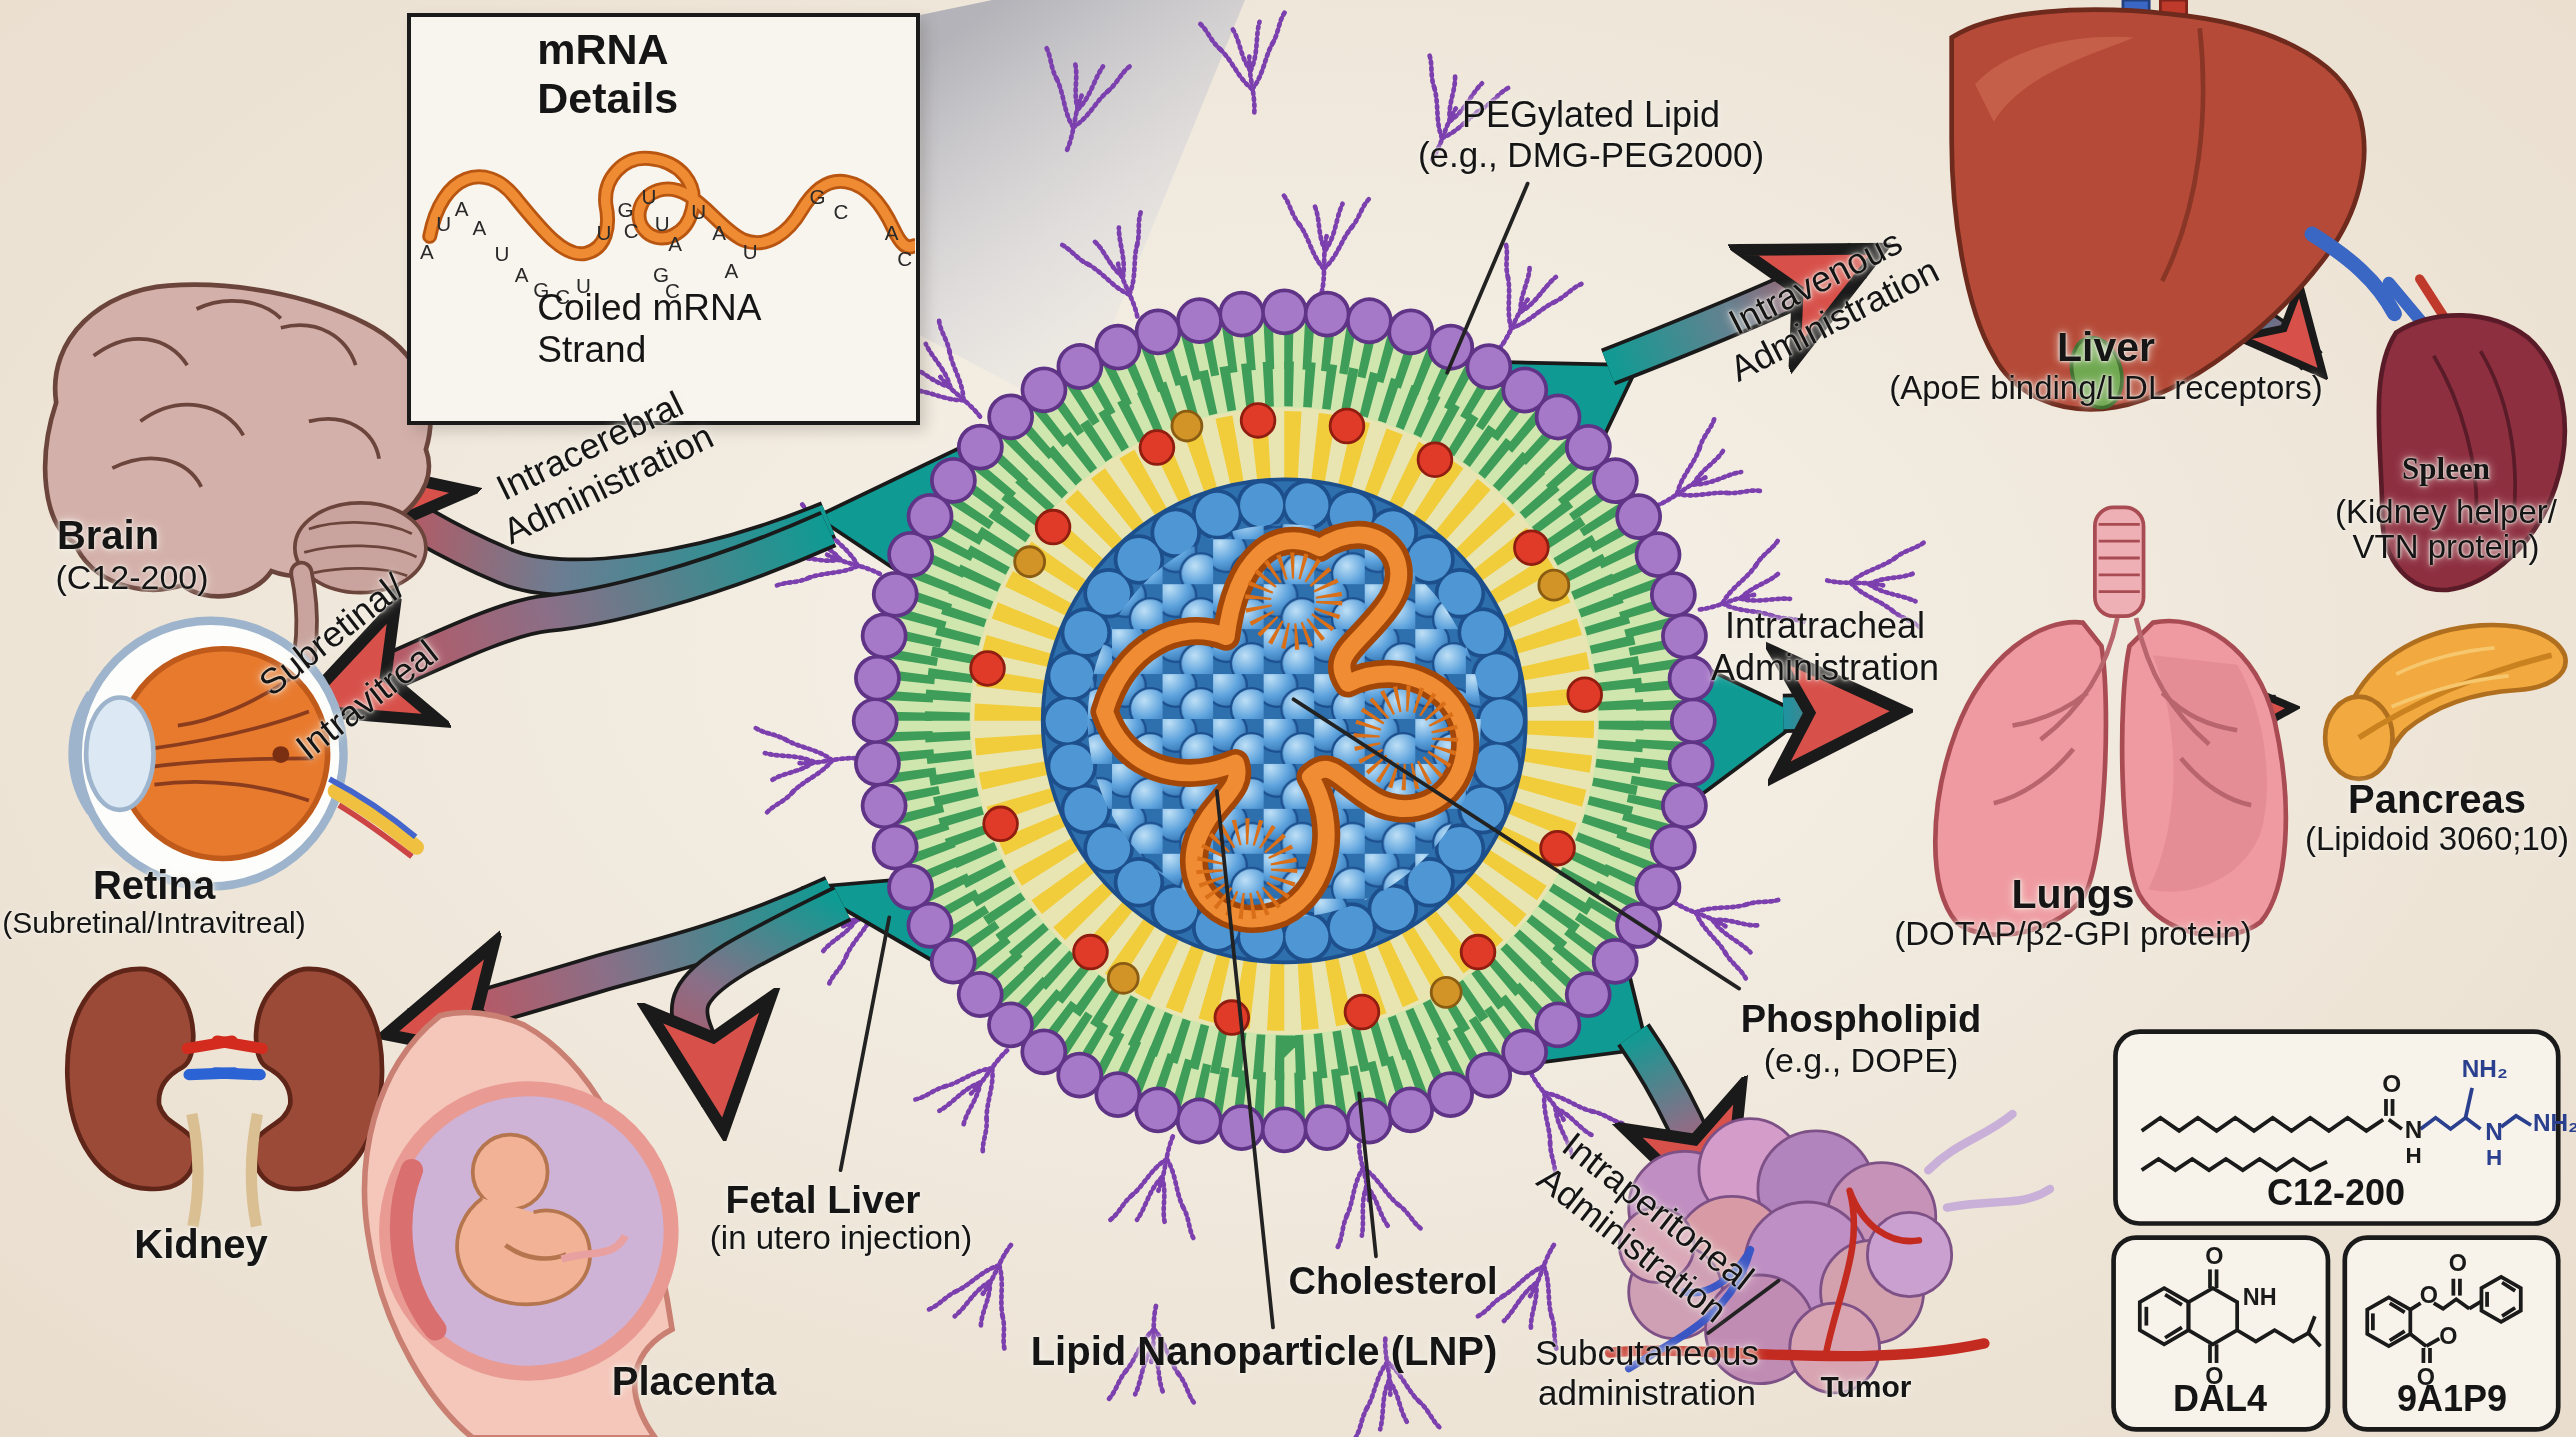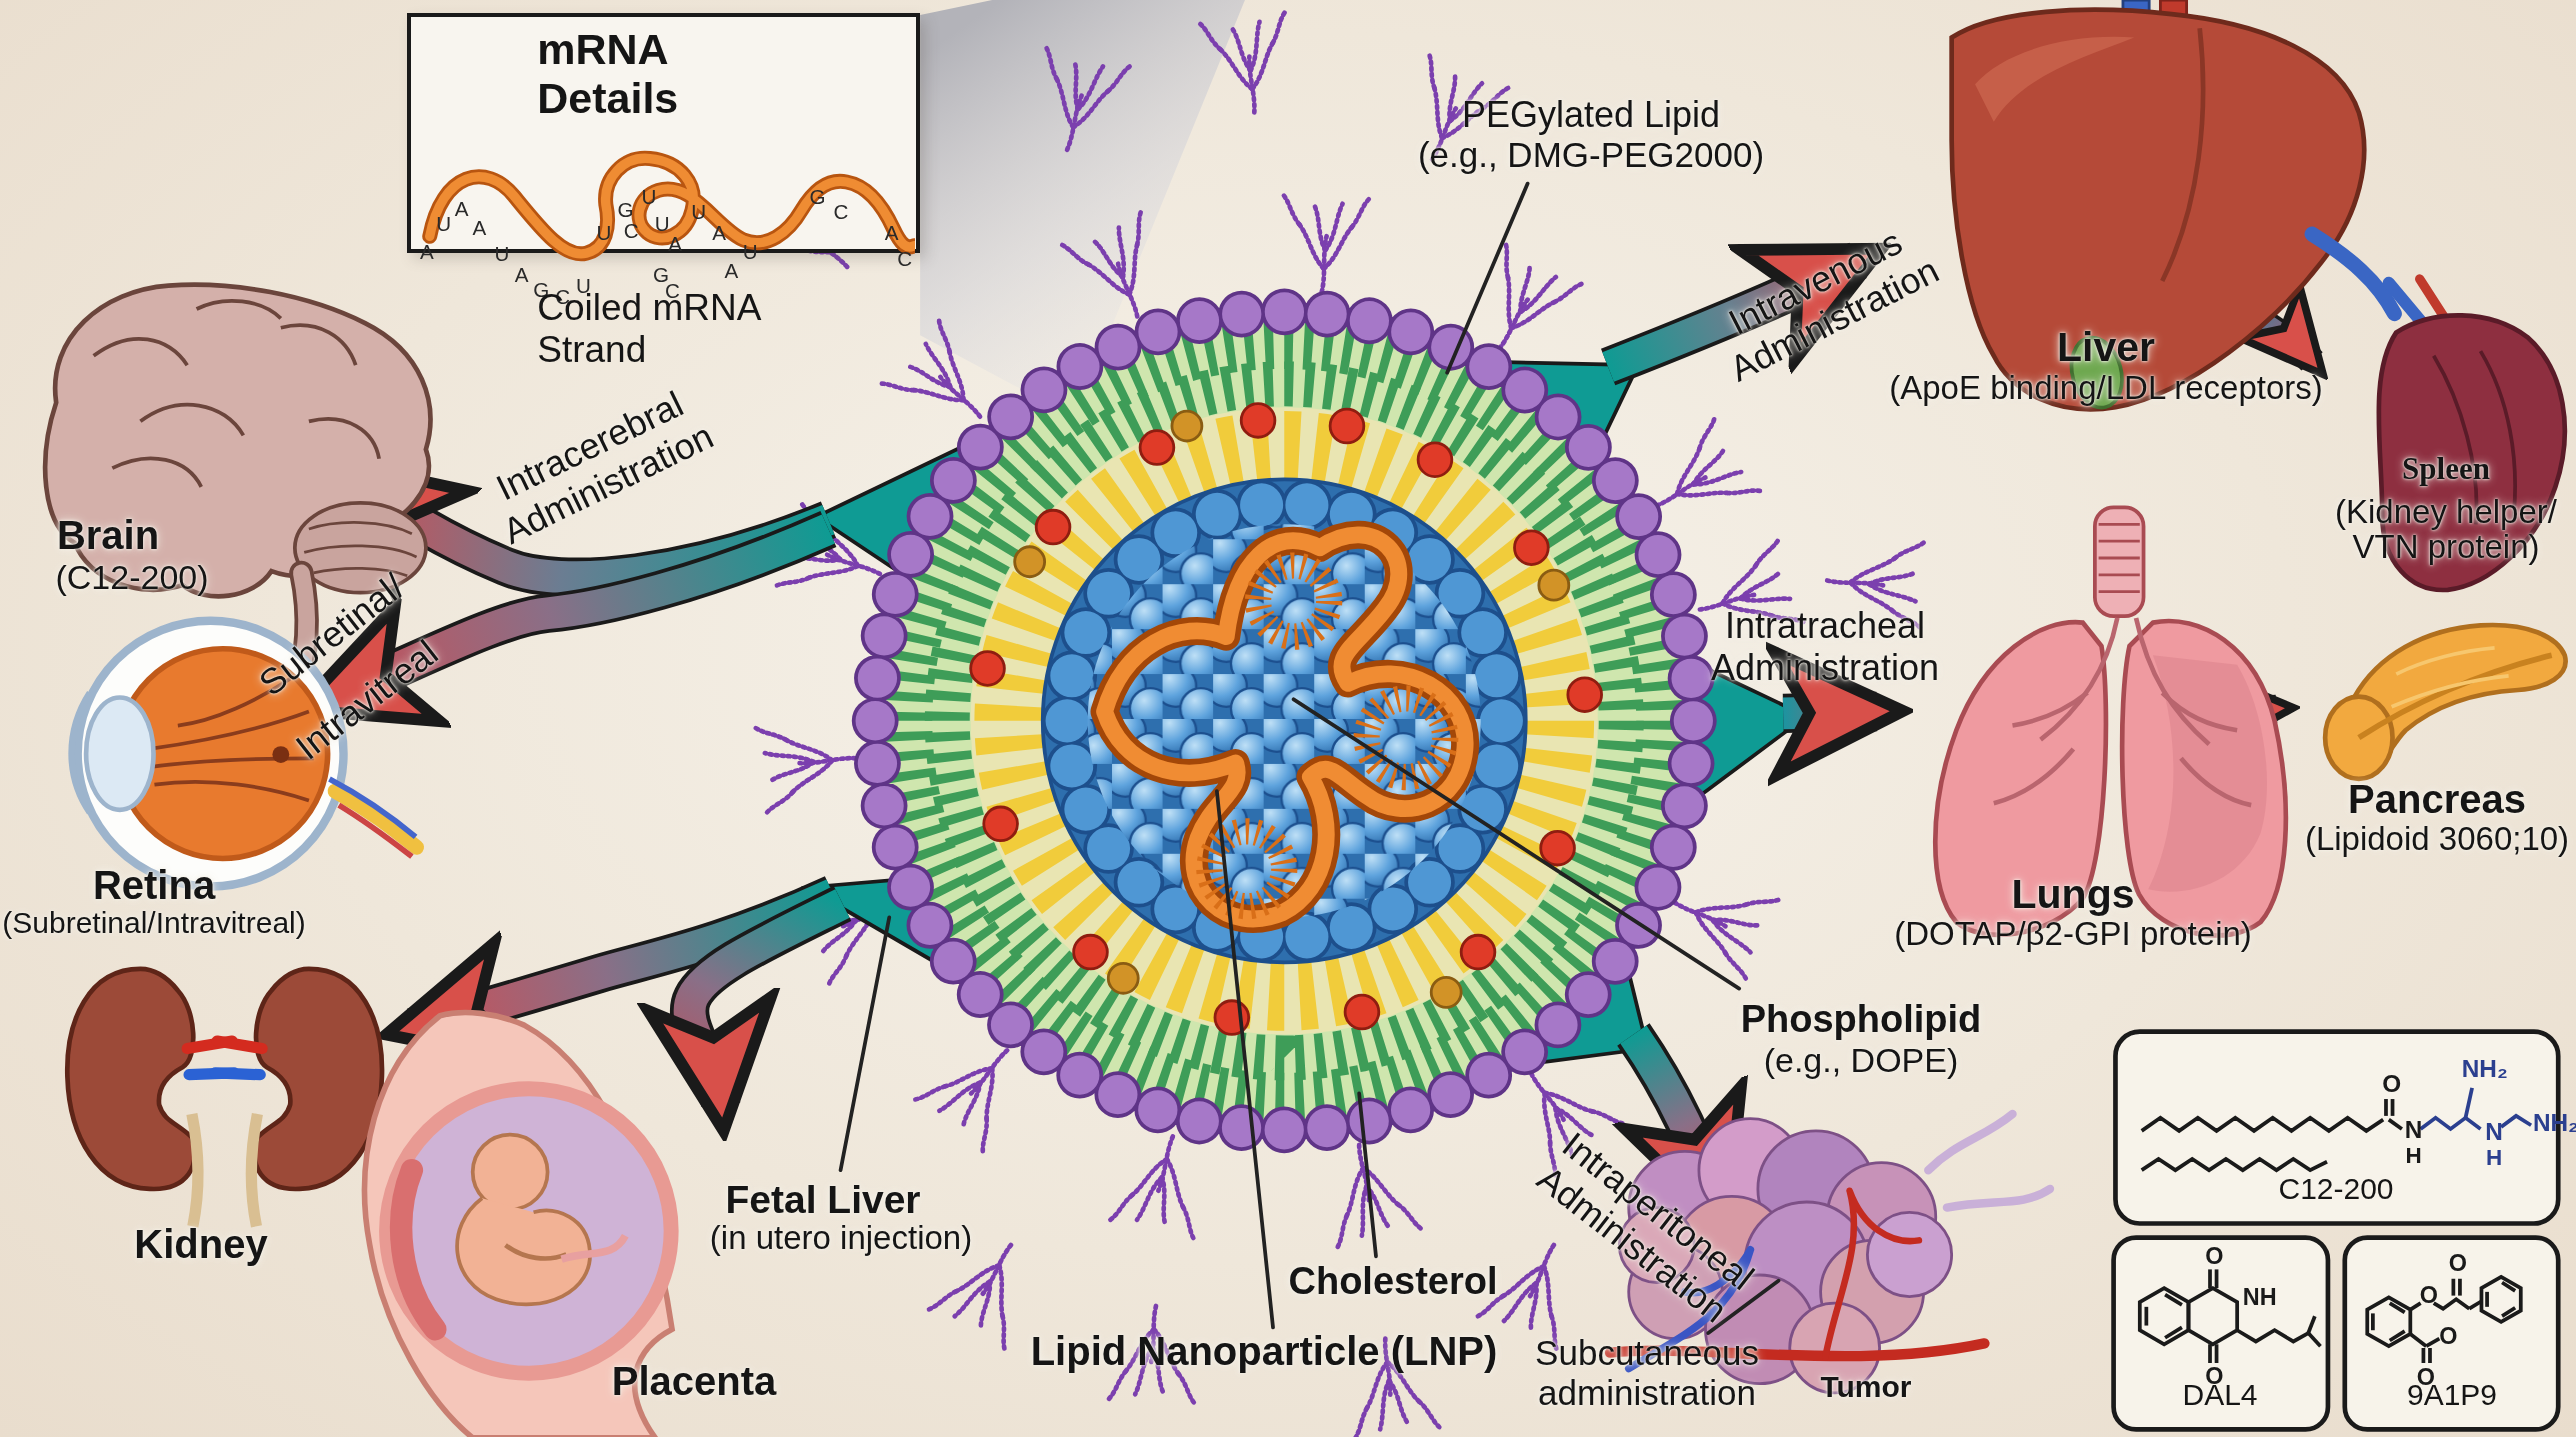--- a/index.html
+++ b/index.html
@@ -4,25 +4,25 @@
 <style>
   html,body{margin:0;padding:0;background:#d8d0c2;}
   #canvas{position:relative;width:2576px;height:1438px;overflow:hidden;
     background:radial-gradient(ellipse at 50% 45%, #f6f2ea 0%, #efe7da 55%, #e9ddcd 100%);
     font-family:"Liberation Sans", sans-serif;color:#151515;}
   svg{position:absolute;left:0;top:0;}
   .lbl{position:absolute;transform:translateX(-50%);text-align:center;white-space:nowrap;
     text-shadow:0 0 9.4px rgba(246,242,234,.95),0 0 3.7px rgba(246,242,234,.95),0 0 1.9px rgba(246,242,234,.9);}
   .b{font-weight:bold;}
   .rot{transform:translate(-50%,-50%);}
-  #inset{position:absolute;left:407px;top:13px;width:513px;height:240px;background:#f8f5ef;
+  #inset{position:absolute;left:407px;top:13px;width:513px;height:412px;background:#f8f5ef;
     border:4.7px solid #1a1a1a;box-sizing:border-box;box-shadow:5.6px 5.6px 13px rgba(90,85,75,.25);}
   #inset .t{position:absolute;left:50%;top:7.5px;transform:translateX(-50%);font-size:43px;font-weight:bold;}
   #inset .c{position:absolute;left:50%;top:270px;transform:translateX(-50%);font-size:37px;}
-  .chemlbl{position:absolute;transform:translateX(-50%);font-weight:normal;font-size:30px;white-space:nowrap;}
+  .chemlbl{position:absolute;transform:translateX(-50%);font-weight:bold;font-size:36px;white-space:nowrap;}
 </style>
 </head>
 <body>
 
 <div id="canvas">
 
 <svg width="2576" height="1438" viewBox="0 0 2752 1536">
   <defs>
     <radialGradient id="bgrad" cx="35%" cy="30%" r="80%">
       <stop offset="0" stop-color="#bfe0f6"></stop>

